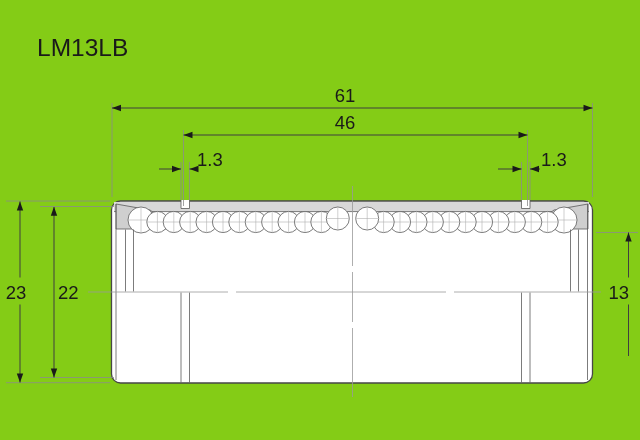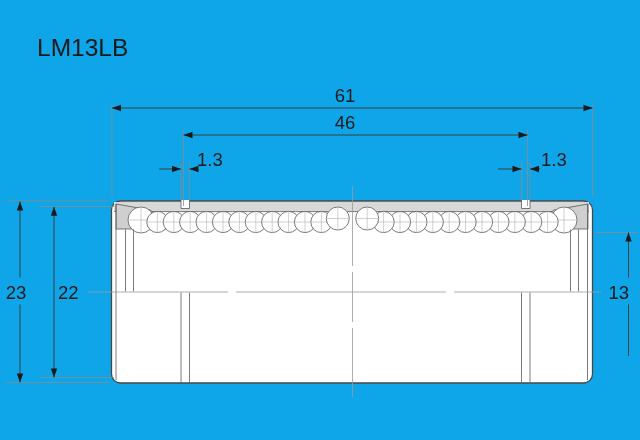--- a/index.html
+++ b/index.html
@@ -1,16 +1,16 @@
 <!DOCTYPE html>
 <html><head>
 <meta charset="utf-8">
 <style>
   html,body{margin:0;padding:0;background:#fff;}
-  .canvas{position:relative;width:640px;height:440px;background:#0ea5e9;overflow:hidden;
+  .canvas{position:relative;width:640px;height:440px;background:#84cc16;overflow:hidden;
           font-family:"Liberation Sans", sans-serif;}
   svg{position:absolute;left:0;top:0;}
   text{fill:#1a1a1a;}
   .dimtext{font-size:18.5px;}
   .titletext{font-size:24.5px;}
   .outline{stroke:#474747;stroke-width:1.3;fill:#fff;}
   .med{stroke:#5a5a5a;stroke-width:0.8;fill:none;}
   .dim{stroke:#3f3f3f;stroke-width:1;fill:none;}
   .ext{stroke:#8c8c8c;stroke-width:0.8;fill:none;}
   .cl{stroke:#999;stroke-width:0.8;fill:none;}

